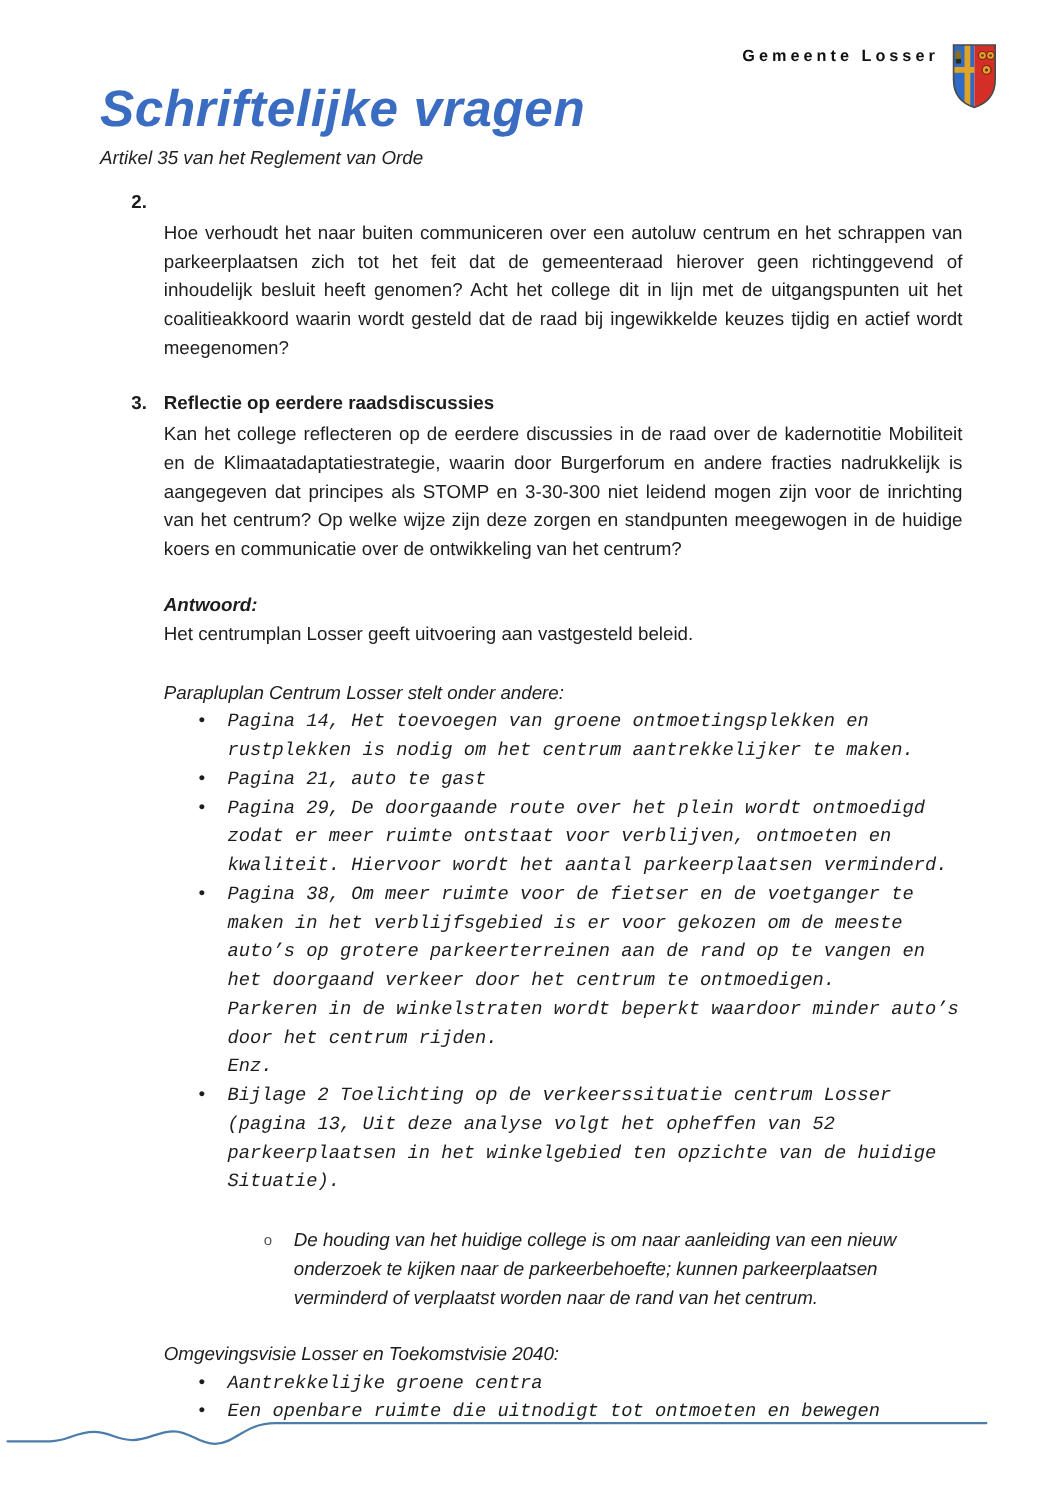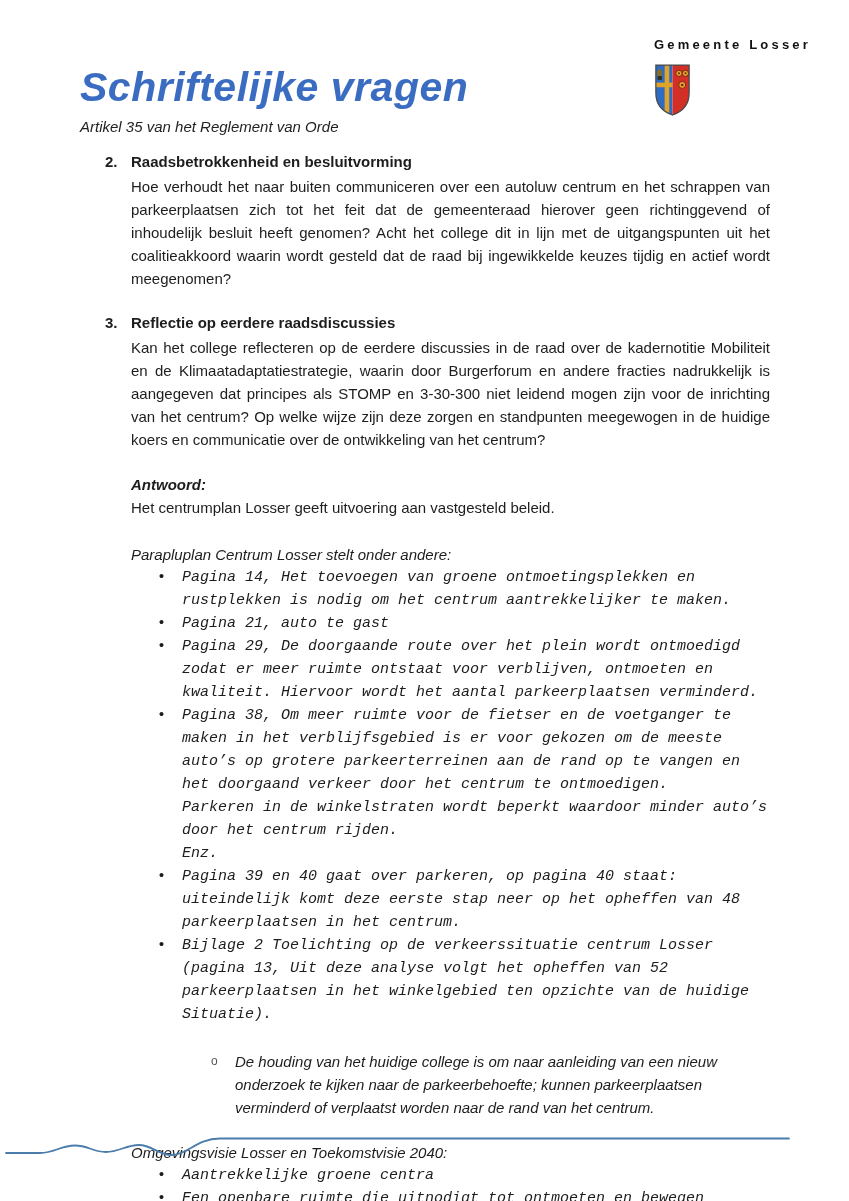--- a/index.html
+++ b/index.html
@@ -13,25 +13,24 @@
     background: #ffffff;
     margin: 0 auto;
     overflow: hidden;
     color: #1d1d1d;
   }
 
   
   .brand-row {
     position: absolute;
     top: 33px;
-    right: 38px;
+    right: 51px;
     display: flex;
     align-items: flex-start;
     gap: 10px;
-    flex-direction: column;
   }
   .brand-name {
     font-size: 13px;
     font-weight: bold;
     letter-spacing: 3.2px;
     color: #111;
     margin-top: 4px;
     white-space: nowrap;
   }
   .coat-of-arms { display: block; }
@@ -161,21 +160,20 @@
   </div>
 
   <h1 class="doc-title">Schriftelijke vragen</h1>
   <div class="doc-subtitle">Artikel 35 van het Reglement van Orde</div>
 
   <main class="content">
 
     <section class="section-q2">
       <div class="item-head">
         <span class="item-num">2.</span>
-        <h2 class="item-heading">Raadsbetrokkenheid en besluitvorming</h2>
       </div>
       <p class="q-body indented">Hoe verhoudt het naar buiten communiceren over een autoluw centrum en het schrappen van parkeerplaatsen zich tot het feit dat de gemeenteraad hierover geen richtinggevend of inhoudelijk besluit heeft genomen? Acht het college dit in lijn met de uitgangspunten uit het coalitieakkoord waarin wordt gesteld dat de raad bij ingewikkelde keuzes tijdig en actief wordt meegenomen?</p>
     </section>
 
     <section class="section-q3">
       <div class="item-head">
         <span class="item-num">3.</span>
         <h2 class="item-heading">Reflectie op eerdere raadsdiscussies</h2>
       </div>
       <p class="q-body indented">Kan het college reflecteren op de eerdere discussies in de raad over de kadernotitie Mobiliteit en de Klimaatadaptatiestrategie, waarin door Burgerforum en andere fracties nadrukkelijk is aangegeven dat principes als STOMP en 3-30-300 niet leidend mogen zijn voor de inrichting van het centrum? Op welke wijze zijn deze zorgen en standpunten meegewogen in de huidige koers en communicatie over de ontwikkeling van het centrum?</p>
@@ -184,21 +182,20 @@
       <p class="answer-line indented">Het centrumplan Losser geeft uitvoering aan vastgesteld beleid.</p>
 
       <p class="intro-line indented">Parapluplan Centrum Losser stelt onder andere:</p>
       <ul class="bullets">
         <li><span class="bullet-text">Pagina 14, Het toevoegen van groene ontmoetingsplekken en rustplekken is nodig om het centrum aantrekkelijker te maken.</span></li>
         <li><span class="bullet-text">Pagina 21, auto te gast</span></li>
         <li><span class="bullet-text">Pagina 29, De doorgaande route over het plein wordt ontmoedigd zodat er meer ruimte ontstaat voor verblijven, ontmoeten en kwaliteit. Hiervoor wordt het aantal parkeerplaatsen verminderd.</span></li>
         <li><span class="bullet-text">Pagina 38, Om meer ruimte voor de fietser en de voetganger te maken in het verblijfsgebied is er voor gekozen om de meeste auto’s op grotere parkeerterreinen aan de rand op te vangen en het doorgaand verkeer door het centrum te ontmoedigen.
 Parkeren in de winkelstraten wordt beperkt waardoor minder auto’s door het centrum rijden.
 Enz.</span></li>
-        <li><span class="bullet-text">Pagina 39 en 40 gaat over parkeren, op pagina 40 staat: uiteindelijk komt deze eerste stap neer op het opheffen van 48 parkeerplaatsen in het centrum.</span></li>
         <li><span class="bullet-text">Bijlage 2 Toelichting op de verkeerssituatie centrum Losser (pagina 13, Uit deze analyse volgt het opheffen van 52 parkeerplaatsen in het winkelgebied ten opzichte van de huidige Situatie).</span></li>
       </ul>
 
       <ul class="sub-bullets">
         <li><span class="bullet-text">De houding van het huidige college is om naar aanleiding van een nieuw onderzoek te kijken naar de parkeerbehoefte; kunnen parkeerplaatsen verminderd of verplaatst worden naar de rand van het centrum.</span></li>
       </ul>
 
       <div class="omg-block">
         <p class="intro-line indented">Omgevingsvisie Losser en Toekomstvisie 2040:</p>
         <ul class="bullets">

